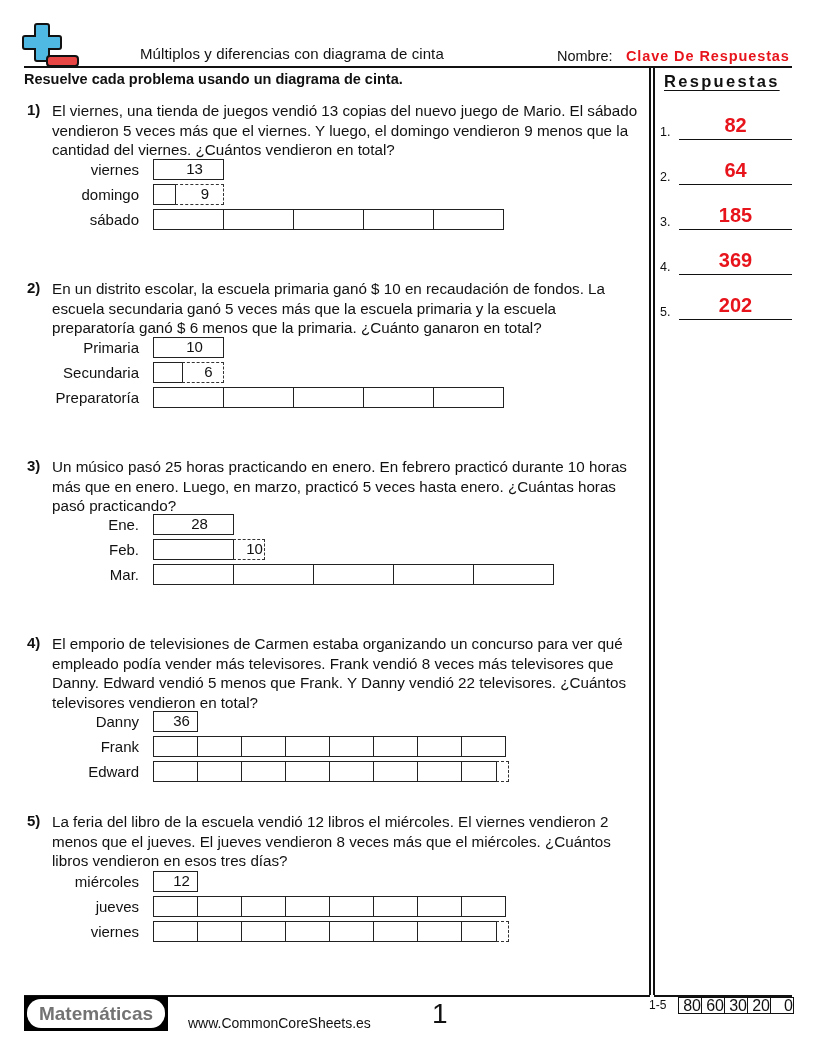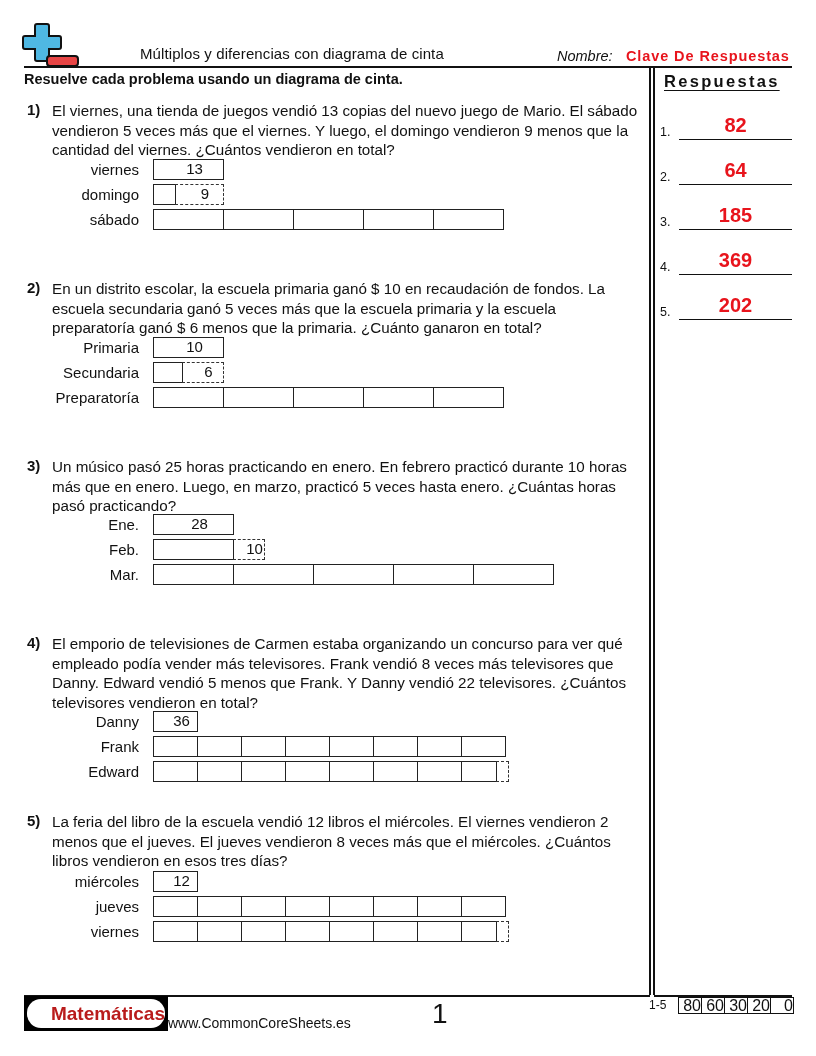--- a/index.html
+++ b/index.html
@@ -4,21 +4,21 @@
 <style>
   * { box-sizing: border-box; margin: 0; padding: 0; }
   html, body { width: 816px; height: 1056px; background: #ffffff; overflow: hidden; }
   body { position: relative; font-family: "Liberation Sans", "DejaVu Sans", sans-serif; color: #111; }
 
   .abs { position: absolute; }
 
   
   #logo { left: 22px; top: 22px; width: 58px; height: 46px; }
   #title { left: 140px; top: 45px; font-size: 15px; color: #111; white-space: nowrap; letter-spacing: 0.1px; }
-  #name-label { left: 557px; top: 48px; font-size: 14.5px; white-space: nowrap; font-style: italic; }
+  #name-label { left: 557px; top: 48px; font-size: 14.5px; white-space: nowrap; }
   #name-value { left: 626px; top: 48px; font-size: 14.5px; font-weight: bold; color: #e8141c; letter-spacing: 0.9px; white-space: nowrap; }
   #header-line { left: 24px; top: 66px; width: 768px; height: 2px; background: #111; }
 
   #instructions { left: 24px; top: 71px; font-size: 14.5px; font-weight: bold; white-space: nowrap; }
 
   
   #divider { left: 649px; top: 67px; width: 6px; height: 928px; border-left: 2px solid #111; border-right: 2px solid #111; }
 
   
   #answers-title { left: 664px; top: 72px; width: 120px; font-size: 16.5px; font-weight: bold; letter-spacing: 2.3px; text-decoration: underline; text-underline-offset: 3px; white-space: nowrap; }
@@ -35,22 +35,22 @@
   .tape-row { position: absolute; height: 21px; }
   .tape-label { position: absolute; right: 100%; margin-right: 14px; top: 0; font-size: 15px; line-height: 21px; white-space: nowrap; text-align: right; }
   .seg { position: absolute; top: 0; height: 21px; border: 1.3px solid #222; font-size: 15px; line-height: 18px; text-align: center; padding-left: 12px; }
   .seg.dashed { border: 1.3px dashed #333; }
   .seg.dashed-nl { border-left: none; }
 
   
   #footer-line { left: 24px; top: 995px; width: 626px; height: 1.5px; background: #111; }
   #footer-line2 { left: 654px; top: 995px; width: 138px; height: 1.5px; background: #111; }
   #brand { left: 24px; top: 996px; width: 144px; height: 35px; background: #000; }
-  #brand-pill { position: absolute; left: 3px; top: 3px; right: 3px; bottom: 3px; background: #fff; border-radius: 14px; font-size: 19px; font-weight: bold; line-height: 29px; text-align: right; color: #b91c1c; white-space: nowrap; }
-  #site { left: 168px; top: 1015px; font-size: 14px; white-space: nowrap; }
+  #brand-pill { position: absolute; left: 3px; top: 3px; right: 3px; bottom: 3px; background: #fff; border-radius: 14px; font-size: 19px; font-weight: bold; line-height: 29px; text-align: center; color: #737373; white-space: nowrap; }
+  #site { left: 188px; top: 1015px; font-size: 14px; white-space: nowrap; }
   #page-num { left: 432px; top: 998px; font-size: 28px; color: #111; }
   #score-range { left: 649px; top: 998px; font-size: 12px; text-align: center; }
   #score-table { left: 678px; top: 997px; display: flex; border-left: 1px solid #111; }
   .score-cell { width: 23px; height: 17px; border: 1px solid #111; border-left: none; font-size: 16px; line-height: 15px; text-align: right; }
 </style>
 </head>
 <body>
 
 <div id="logo" class="abs">
   <svg width="58" height="46" viewBox="0 0 58 46">

